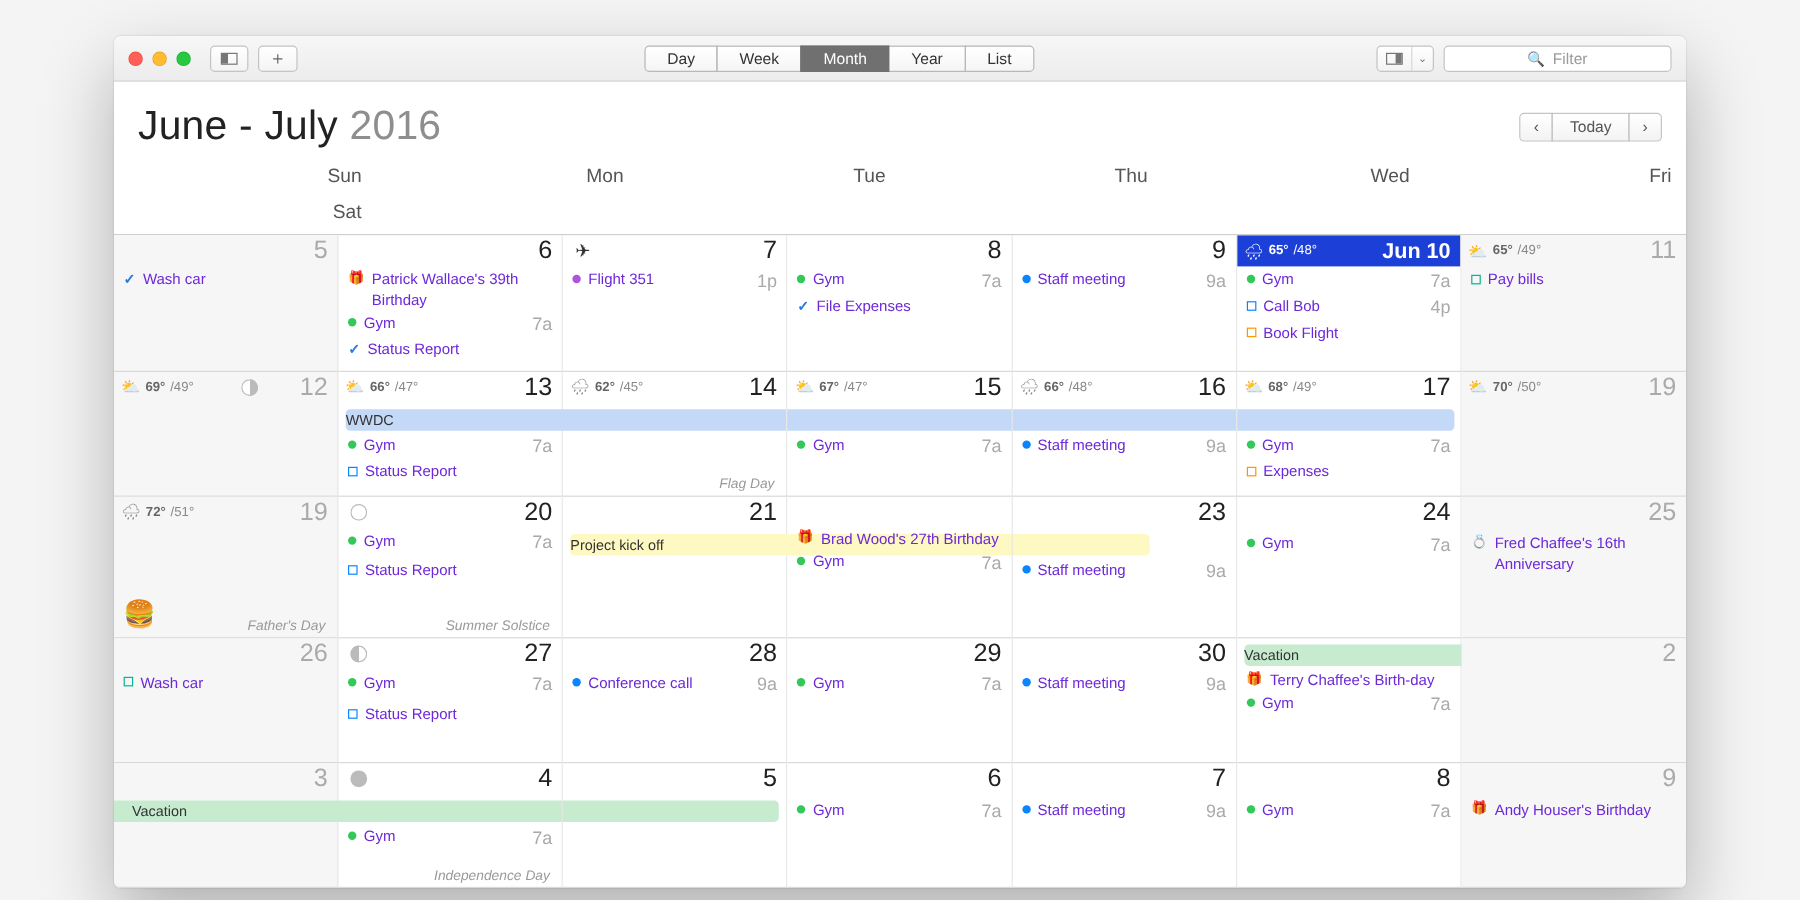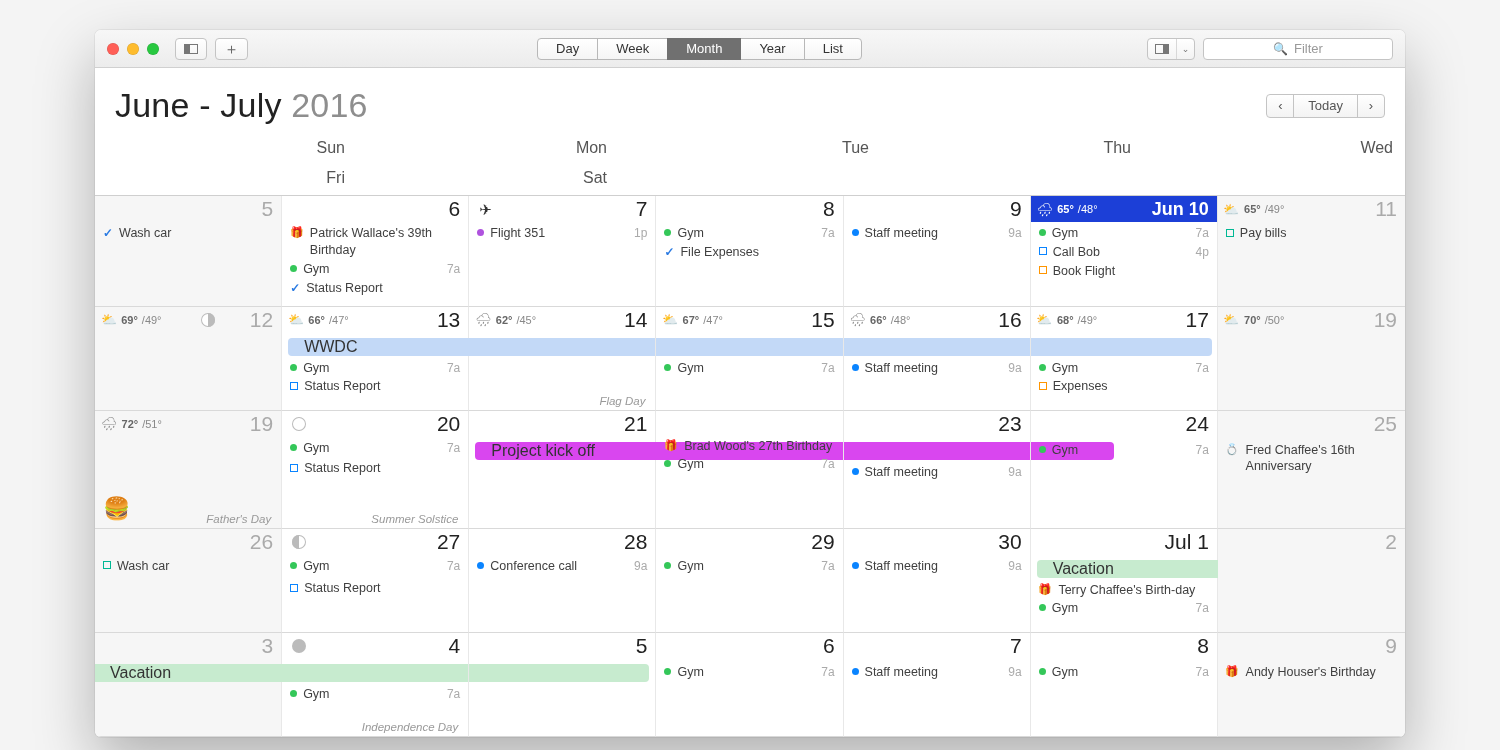--- a/index.html
+++ b/index.html
@@ -91,21 +91,21 @@
 
   .nav { display:flex; }
   .nav .n{height:24px;border:1px solid #c4c4c4;background:linear-gradient(#fff,#f3f3f3);
           display:flex;align-items:center;justify-content:center;color:#555;font-size:13px;margin-left:-1px;}
   .nav .n:first-child{border-radius:4px 0 0 4px;margin-left:0;width:28px}
   .nav .n:last-child{border-radius:0 4px 4px 0;width:28px}
   .nav .today{padding:0 14px}
 
   
   .dow {
-    display:grid;grid-template-columns:repeat(5,1fr);
+    display:grid;grid-template-columns:repeat(6,1fr);
     border-bottom:1px solid #cfcfcf;
   }
   .dow div{
     text-align:right;padding:4px 12px 8px;font-size:16px;color:#555;font-weight:400;
   }
 
   
   .grid{display:grid;grid-template-columns:repeat(7,1fr);}
   .cell{
     border-right:1px solid var(--border-light);
@@ -130,38 +130,38 @@
   .daybar.today{background:var(--today-blue);color:#fff}
   .daybar.today .wx,.daybar.today .wx .hi{color:#fff}
   .daybar.today .label{color:#fff;font-size:18px;font-weight:700}
   .stamp{font-size:15px;line-height:1}
 
   .events{padding:2px 0 0}
   .ev{
     display:flex;align-items:flex-start;gap:6px;
     padding:1px 8px 1px 8px;font-size:12.5px;line-height:1.35;
   }
-  .ev .t{flex:1;color:#404040}
-  .ev .time{color:#aaa;font-size:12px}
+  .ev .t{flex:1;color:#6d28d9}
+  .ev .time{color:#aaa;font-size:15px}
   .bullet{width:7px;height:7px;border-radius:50%;margin-top:4px;flex-shrink:0}
   .sq{width:8px;height:8px;border:1.8px solid;margin-top:3.5px;flex-shrink:0;background:transparent}
   .ck{color:#2a7ae2;font-size:12px;margin-top:0;flex-shrink:0;font-weight:bold}
   .gift{font-size:11px;line-height:1;margin-top:2px;flex-shrink:0}
 
   .sub{
     position:absolute;bottom:3px;right:10px;font-style:italic;
     color:#999;font-size:11.5px;
   }
 
   
   .spanwrap{position:relative;height:20px}
   .span{
     position:absolute;height:18px;border-radius:4px;
-    display:flex;align-items:center;padding:0 16px;
-    font-size:16px;color:#333;top:1px;
+    display:flex;align-items:center;padding:0 0;
+    font-size:12px;color:#333;top:1px;
   }
 
   
   .wic{font-size:13px}
 
   
   .moon{width:14px;height:14px;border-radius:50%;position:relative;flex-shrink:0}
   .moon.fq{background:linear-gradient(90deg,#fff 50%,#bbb 50%);box-shadow:inset 0 0 0 1px #bbb}
   .moon.lq{background:linear-gradient(90deg,#bbb 50%,#fff 50%);box-shadow:inset 0 0 0 1px #bbb}
   .moon.full{background:#fff;box-shadow:inset 0 0 0 1px #bbb}
@@ -501,21 +501,21 @@
           <div class="events"></div>
           <div class="sub">Summer Solstice</div>
         </div>
         <div class="cell" style="overflow: visible;">
           <div class="daybar">
             <span class="num k">21</span>
           </div>
           <div class="events"></div>
           <div class="events">
             <div class="spanwrap">
-              <div class="span" style="left: 6px; width: 639px; background: #d946ef;">Project kick off</div>
+              <div class="span" style="left: 6px; width: 483px; background: #fef9c3;">Project kick off</div>
             </div>
           </div>
           <div class="events"></div>
         </div>
         <div class="cell">
           <div class="events"></div>
           <div class="events">
             <div class="spanwrap"></div>
           </div>
           <div class="events">
@@ -644,23 +644,20 @@
             <div class="ev">
               <span class="bullet" style="background:#0a84ff"></span>
               <span class="t">Staff meeting</span>
               <span class="time">9a</span>
             </div>
           </div>
           <div class="events"></div>
           <div class="events"></div>
         </div>
         <div class="cell" style="overflow: visible;">
-          <div class="daybar">
-            <span class="num k">Jul 1</span>
-          </div>
           <div class="events"></div>
           <div class="events">
             <div class="spanwrap">
               <div class="span" style="left: 6px; width: 369.286px; background: rgb(199, 235, 207); border-top-right-radius: 0px; border-bottom-right-radius: 0px;">Vacation</div>
             </div>
           </div>
           <div class="events">
             <div class="ev">
               <span class="gift">🎁</span>
               <span class="t">Terry Chaffee's Birth-day</span>

